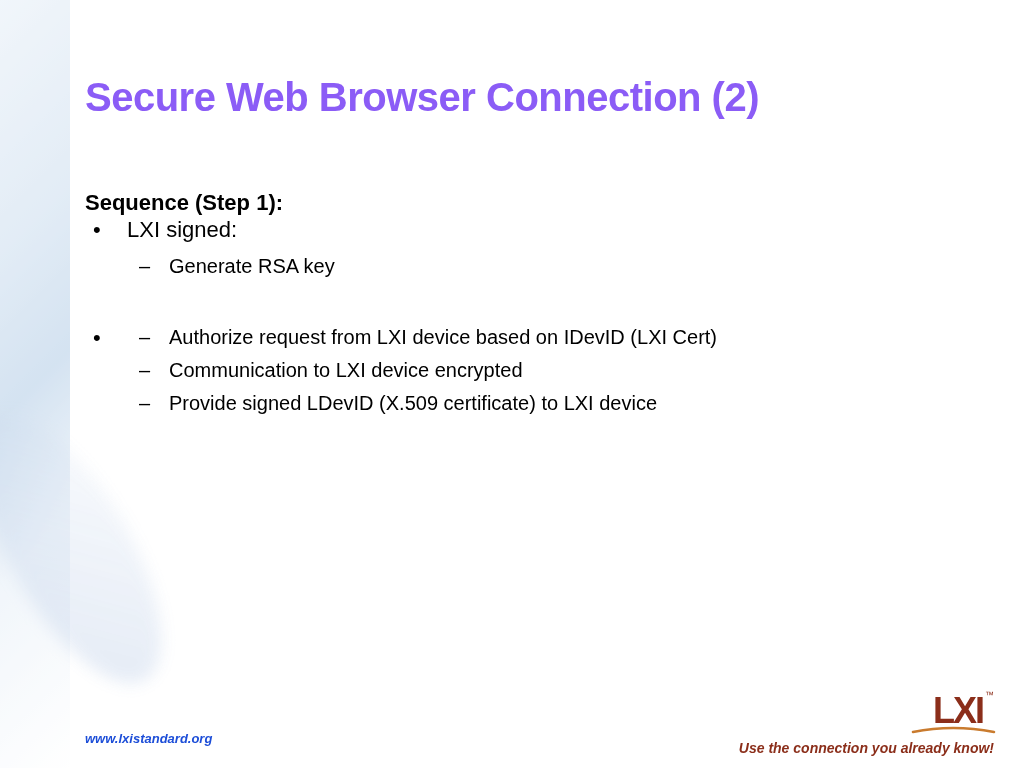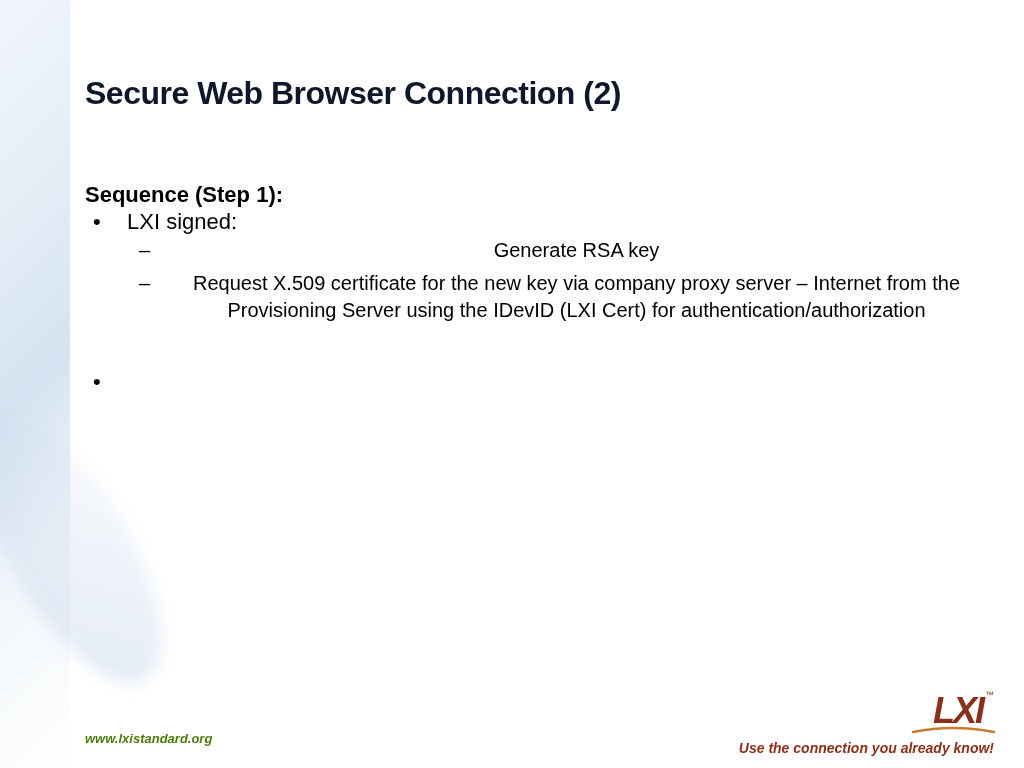--- a/index.html
+++ b/index.html
@@ -32,23 +32,23 @@
     border-radius: 50%;
     filter: blur(8px);
   }
   .content {
     position: absolute;
     left: 85px;
     top: 75px;
     right: 40px;
   }
   .title {
-    font-size: 32px;
+    font-size: 40px;
     font-weight: bold;
-    color: #0f172a;
+    color: #8b5cf6;
     margin-bottom: 70px;
     letter-spacing: -0.5px;
   }
   .sequence-heading {
     font-size: 22px;
     font-weight: bold;
     color: #000;
   }
   ul.level1 {
     list-style: none;
@@ -65,21 +65,21 @@
   ul.level1 > li::before {
     content: "•";
     position: absolute;
     left: 8px;
     top: 0;
     font-size: 22px;
   }
   ul.level2 {
     list-style: none;
     padding-left: 0;
-    text-align: center;
+    margin-top: 8px;
   }
   ul.level2 > li {
     position: relative;
     padding-left: 42px;
     font-size: 20px;
     color: #000;
     margin-bottom: 6px;
     line-height: 1.35;
   }
   ul.level2 > li::before {
@@ -92,21 +92,21 @@
   .spacer {
     height: 28px;
   }
   .footer-url {
     position: absolute;
     left: 85px;
     bottom: 22px;
     font-size: 13px;
     font-weight: bold;
     font-style: italic;
-    color: #4d7c0f;
+    color: #1d4ed8;
     text-align: right;
   }
   .footer-tagline {
     position: absolute;
     right: 30px;
     bottom: 12px;
     font-size: 14px;
     font-weight: bold;
     font-style: italic;
     color: #8b2e1a;
@@ -114,21 +114,20 @@
   }
   .logo {
     position: absolute;
     right: 30px;
     bottom: 36px;
     font-family: Arial, sans-serif;
   }
   .logo-text {
     font-size: 36px;
     font-weight: 900;
-    font-style: italic;
     color: #8b2e1a;
     letter-spacing: -2px;
     position: relative;
     display: inline-block;
   }
   .logo-tm {
     font-size: 9px;
     color: #8b2e1a;
     vertical-align: top;
     font-style: normal;
@@ -151,29 +150,33 @@
 <div class="content">
   <h1 class="title">Secure Web Browser Connection (2)</h1>
 
   <div class="sequence-heading">Sequence (Step 1):</div>
 
   <ul class="level1">
     <li>
       <span>LXI signed:</span>
       <ul class="level2">
         <li>Generate RSA key</li>
-        <li>Request X.509 certificate for the new key via company proxy server – Internet from the Provisioning Server using the IDevID (LXI Cert) for authentication/authorization</li>
       </ul>
     </li>
   </ul>
 
   <div class="spacer"></div>
 
   <ul class="level1">
     <li>
+      <ul class="level2">
+        <li>Authorize request from LXI device based on IDevID (LXI Cert)</li>
+        <li>Communication to LXI device encrypted</li>
+        <li>Provide signed LDevID (X.509 certificate) to LXI device</li>
+      </ul>
     </li>
   </ul>
 </div>
 
 <div class="footer-url">www.lxistandard.org</div>
 
 <div class="logo">
   <span class="logo-text">LXI</span><span class="logo-tm">™</span>
 </div>
 <svg class="logo-swoosh" viewBox="0 0 85 10">

